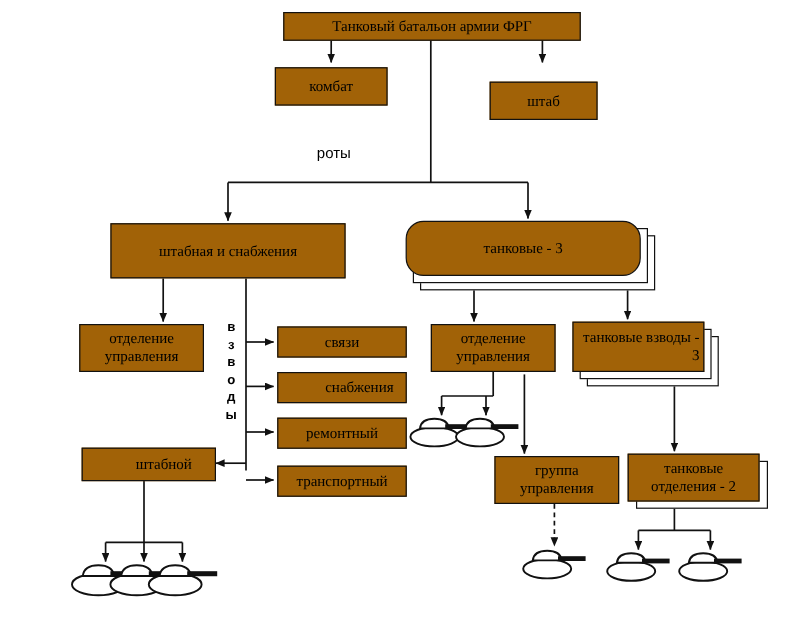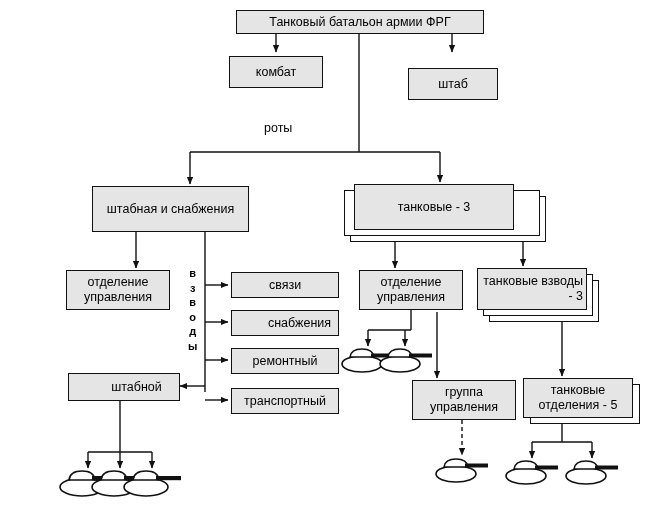--- a/index.html
+++ b/index.html
@@ -1,21 +1,21 @@
 <!DOCTYPE html>
 <html><head>
 <meta charset="utf-8">
 <style>
   html,body{margin:0;padding:0;background:#fff;}
   body{font-family:"Liberation Sans","DejaVu Sans",sans-serif;}
   #stage{position:relative;width:662px;height:515px;background:#ffffff;overflow:hidden;}
   svg#wires{position:absolute;left:0;top:0;width:662px;height:515px;pointer-events:none;}
-  .box{position:absolute;box-sizing:border-box;border:1.4px solid #111;background:#e5e5e5;
+  .box{position:absolute;box-sizing:border-box;border:1.4px solid #111;background:#a16207;
        display:flex;align-items:center;justify-content:center;text-align:center;
-       font-size:12.5px;color:#000;line-height:1.15;padding:1px 3px;}
+       font-size:12.5px;color:#000;line-height:1.15;padding:1px 3px;font-family:Liberation Serif, serif;}
   .box.two{line-height:1.2;}
   .stackshadow{position:absolute;box-sizing:border-box;border:1.4px solid #111;background:#fff;}
   .plainlabel{position:absolute;font-size:12.5px;color:#000;white-space:nowrap;}
   .vletters{position:absolute;font-size:11px;color:#000;display:flex;flex-direction:column;
             align-items:center;line-height:1.32;font-weight:600;}
   .tank{position:absolute;}
 </style>
 </head>
 <body>
 
@@ -81,25 +81,25 @@
   </svg>
 
   <div class="box" style="left:236px;top:10px;width:248px;height:24px;">Танковый батальон армии ФРГ</div>
 
   <div class="box" style="left:229px;top:56px;width:94px;height:32px;">комбат</div>
 
   <div class="box" style="left:408px;top:56px;width:90px;height:32px;margin-top:12px;">штаб</div>
 
   <div class="plainlabel" style="left:264px;top:121px;">роты</div>
 
-  <div class="box" style="left:92px;top:186px;width:157px;height:46px;">штабная и снабжения</div>
+  <div class="box" style="left:92px;top:186px;width:196px;height:46px;">штабная и снабжения</div>
 
   <div class="stackshadow" style="left:350px;top:196px;width:196px;height:46px;"></div>
   <div class="stackshadow" style="left:344px;top:190px;width:196px;height:46px;"></div>
-  <div class="box" style="left:354px;top:184px;width:160px;height:46px;">танковые - 3</div>
+  <div class="box" style="left:338px;top:184px;width:196px;height:46px;border-radius:15px;">танковые - 3</div>
 
   <div class="box two" style="left:66px;top:270px;width:104px;height:40px;">отделение управления</div>
 
   <div class="vletters" style="left:188px;top:266px;">
     <span>в</span>
     <span>з</span>
     <span>в</span>
     <span>о</span>
     <span>д</span>
     <span>ы</span>
@@ -114,21 +114,21 @@
 
   <div class="box two" style="left:359px;top:270px;width:104px;height:40px;">отделение управления</div>
 
   <div class="stackshadow" style="left:489px;top:280px;width:110px;height:42px;"></div>
   <div class="stackshadow" style="left:483px;top:274px;width:110px;height:42px;"></div>
   <div class="box two" style="left:477px;top:268px;width:110px;height:42px;text-align:right;">танковые взводы - 3</div>
 
   <div class="box two" style="left:412px;top:380px;width:104px;height:40px;">группа управления</div>
 
   <div class="stackshadow" style="left:530px;top:384px;width:110px;height:40px;"></div>
-  <div class="box two" style="left:523px;top:378px;width:110px;height:40px;">танковые отделения - 5</div>
+  <div class="box two" style="left:523px;top:378px;width:110px;height:40px;">танковые отделения - 2</div>
 
   <svg class="tank" style="left:58px;top:462px;" width="62" height="36" viewBox="0 0 62 36">
     <ellipse cx="24" cy="25" rx="22" ry="9" fill="#fff" stroke="#111" stroke-width="1.6"></ellipse>
     <path d="M11,18 q1,-9 13,-9 q12,0 13,9 z" fill="#fff" stroke="#111" stroke-width="1.6"></path>
     <rect x="34" y="14" width="25" height="4.2" fill="#111"></rect>
   </svg>
   <svg class="tank" style="left:90px;top:462px;" width="62" height="36" viewBox="0 0 62 36">
     <ellipse cx="24" cy="25" rx="22" ry="9" fill="#fff" stroke="#111" stroke-width="1.6"></ellipse>
     <path d="M11,18 q1,-9 13,-9 q12,0 13,9 z" fill="#fff" stroke="#111" stroke-width="1.6"></path>
     <rect x="34" y="14" width="25" height="4.2" fill="#111"></rect>

